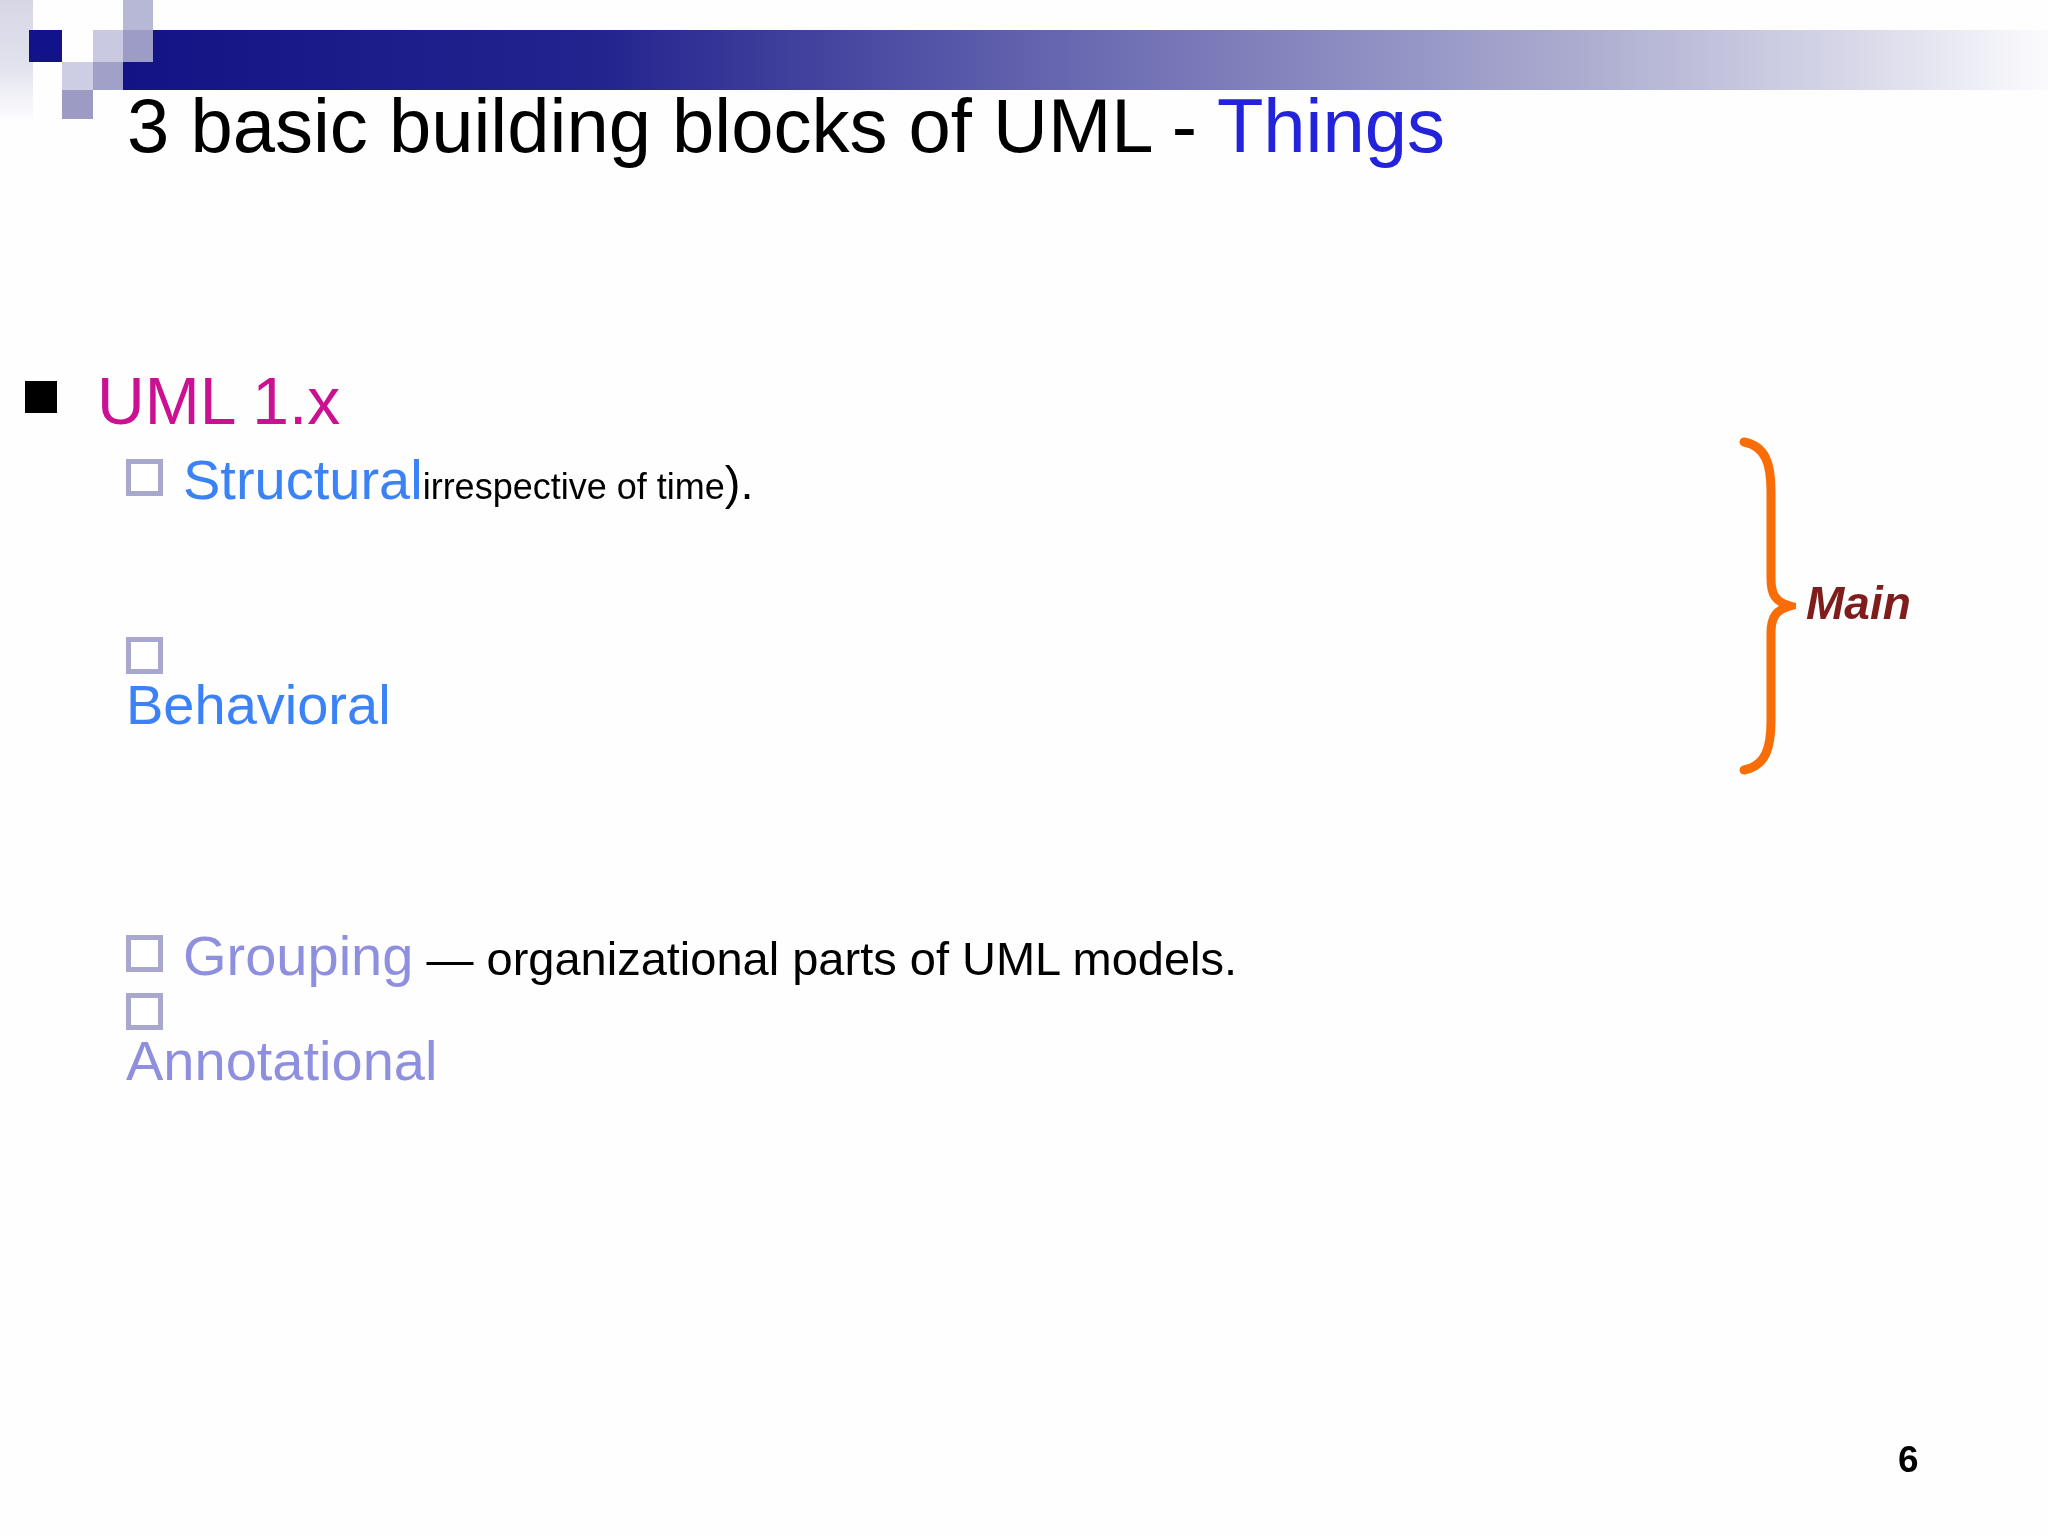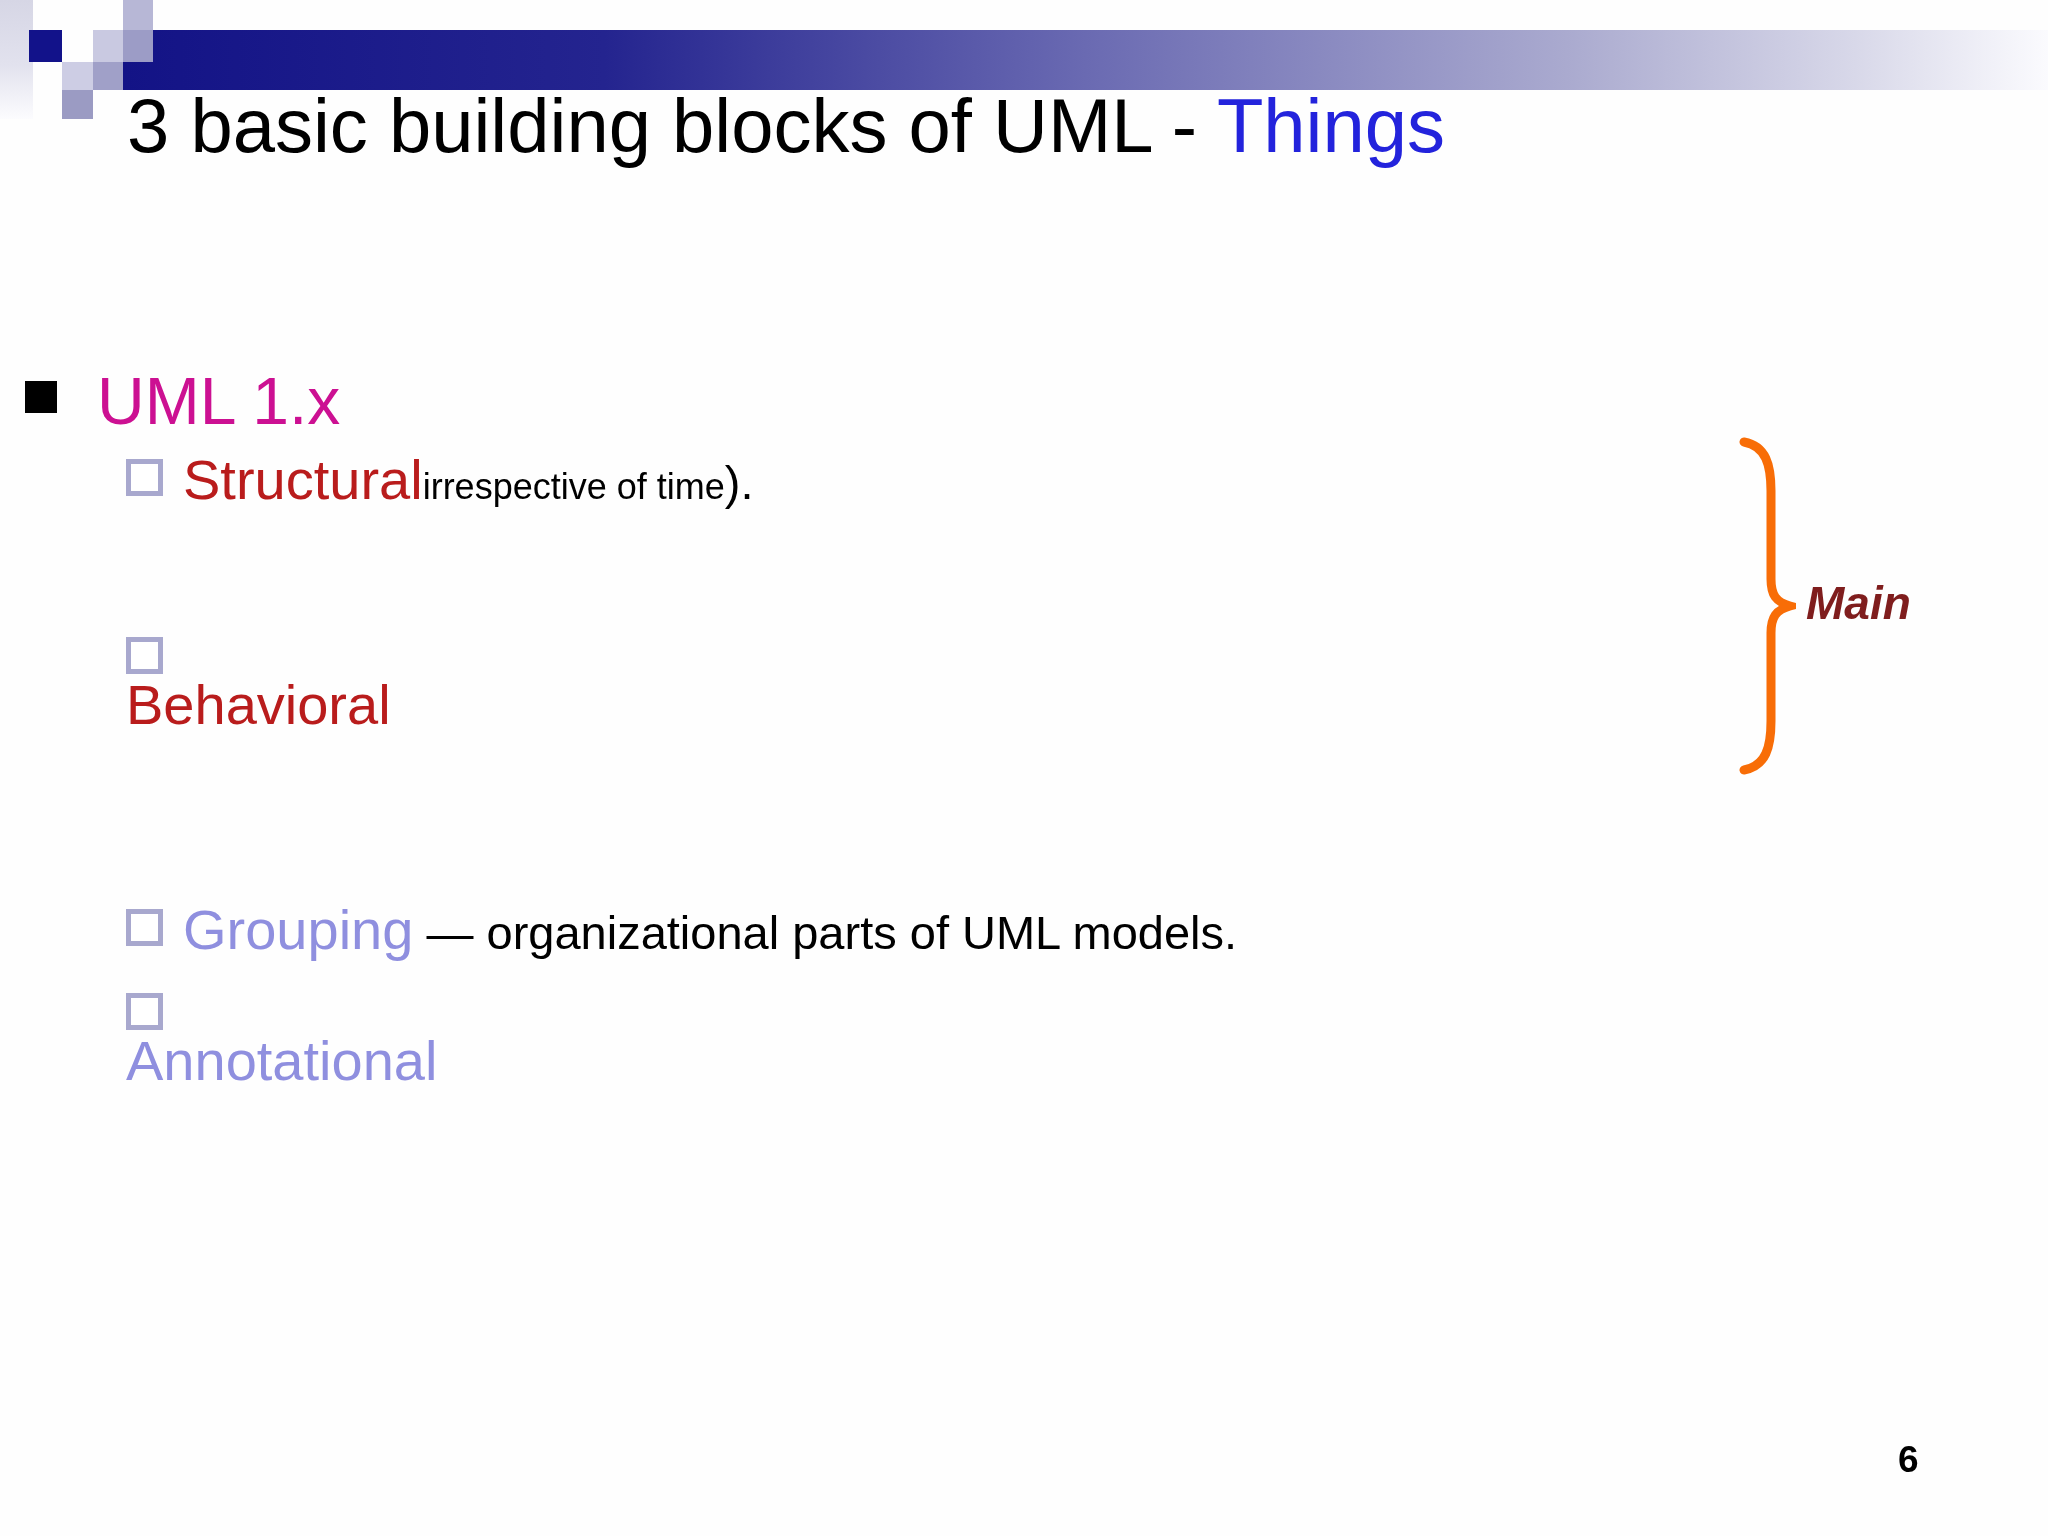--- a/index.html
+++ b/index.html
@@ -48,27 +48,27 @@
 
   
   .l2line{
     position:absolute;left:126px;display:flex;align-items:baseline;
     white-space:pre;line-height:1;
   }
   .l2sq{
     flex:0 0 auto;width:27px;height:27px;border:5px solid #a8a8ce;background:#fff;
     margin-right:20px;transform:translateY(-3px);
   }
-  .head{font-size:56px;color:#b91c1c;}
+  .head{font-size:56px;color:#3b82f6;}
   .head.muted{color:#8f8fdf;}
   .desc{font-size:47px;color:#000;}
   .small{font-size:36px;color:#000;}
   .line-structural{top:452px;}
   .line-behavioral{top:640px;flex-direction:column;}
-  .line-grouping{top:902px;}
+  .line-grouping{top:928px;}
   .line-annotational{top:996px;flex-direction:column;}
 
   
   .brace{position:absolute;left:1738px;top:437px;}
   .main-label{
     position:absolute;left:1806px;top:580px;
     font-size:46px;font-weight:bold;font-style:italic;color:#7f1d1d;line-height:1;
   }
 
   

